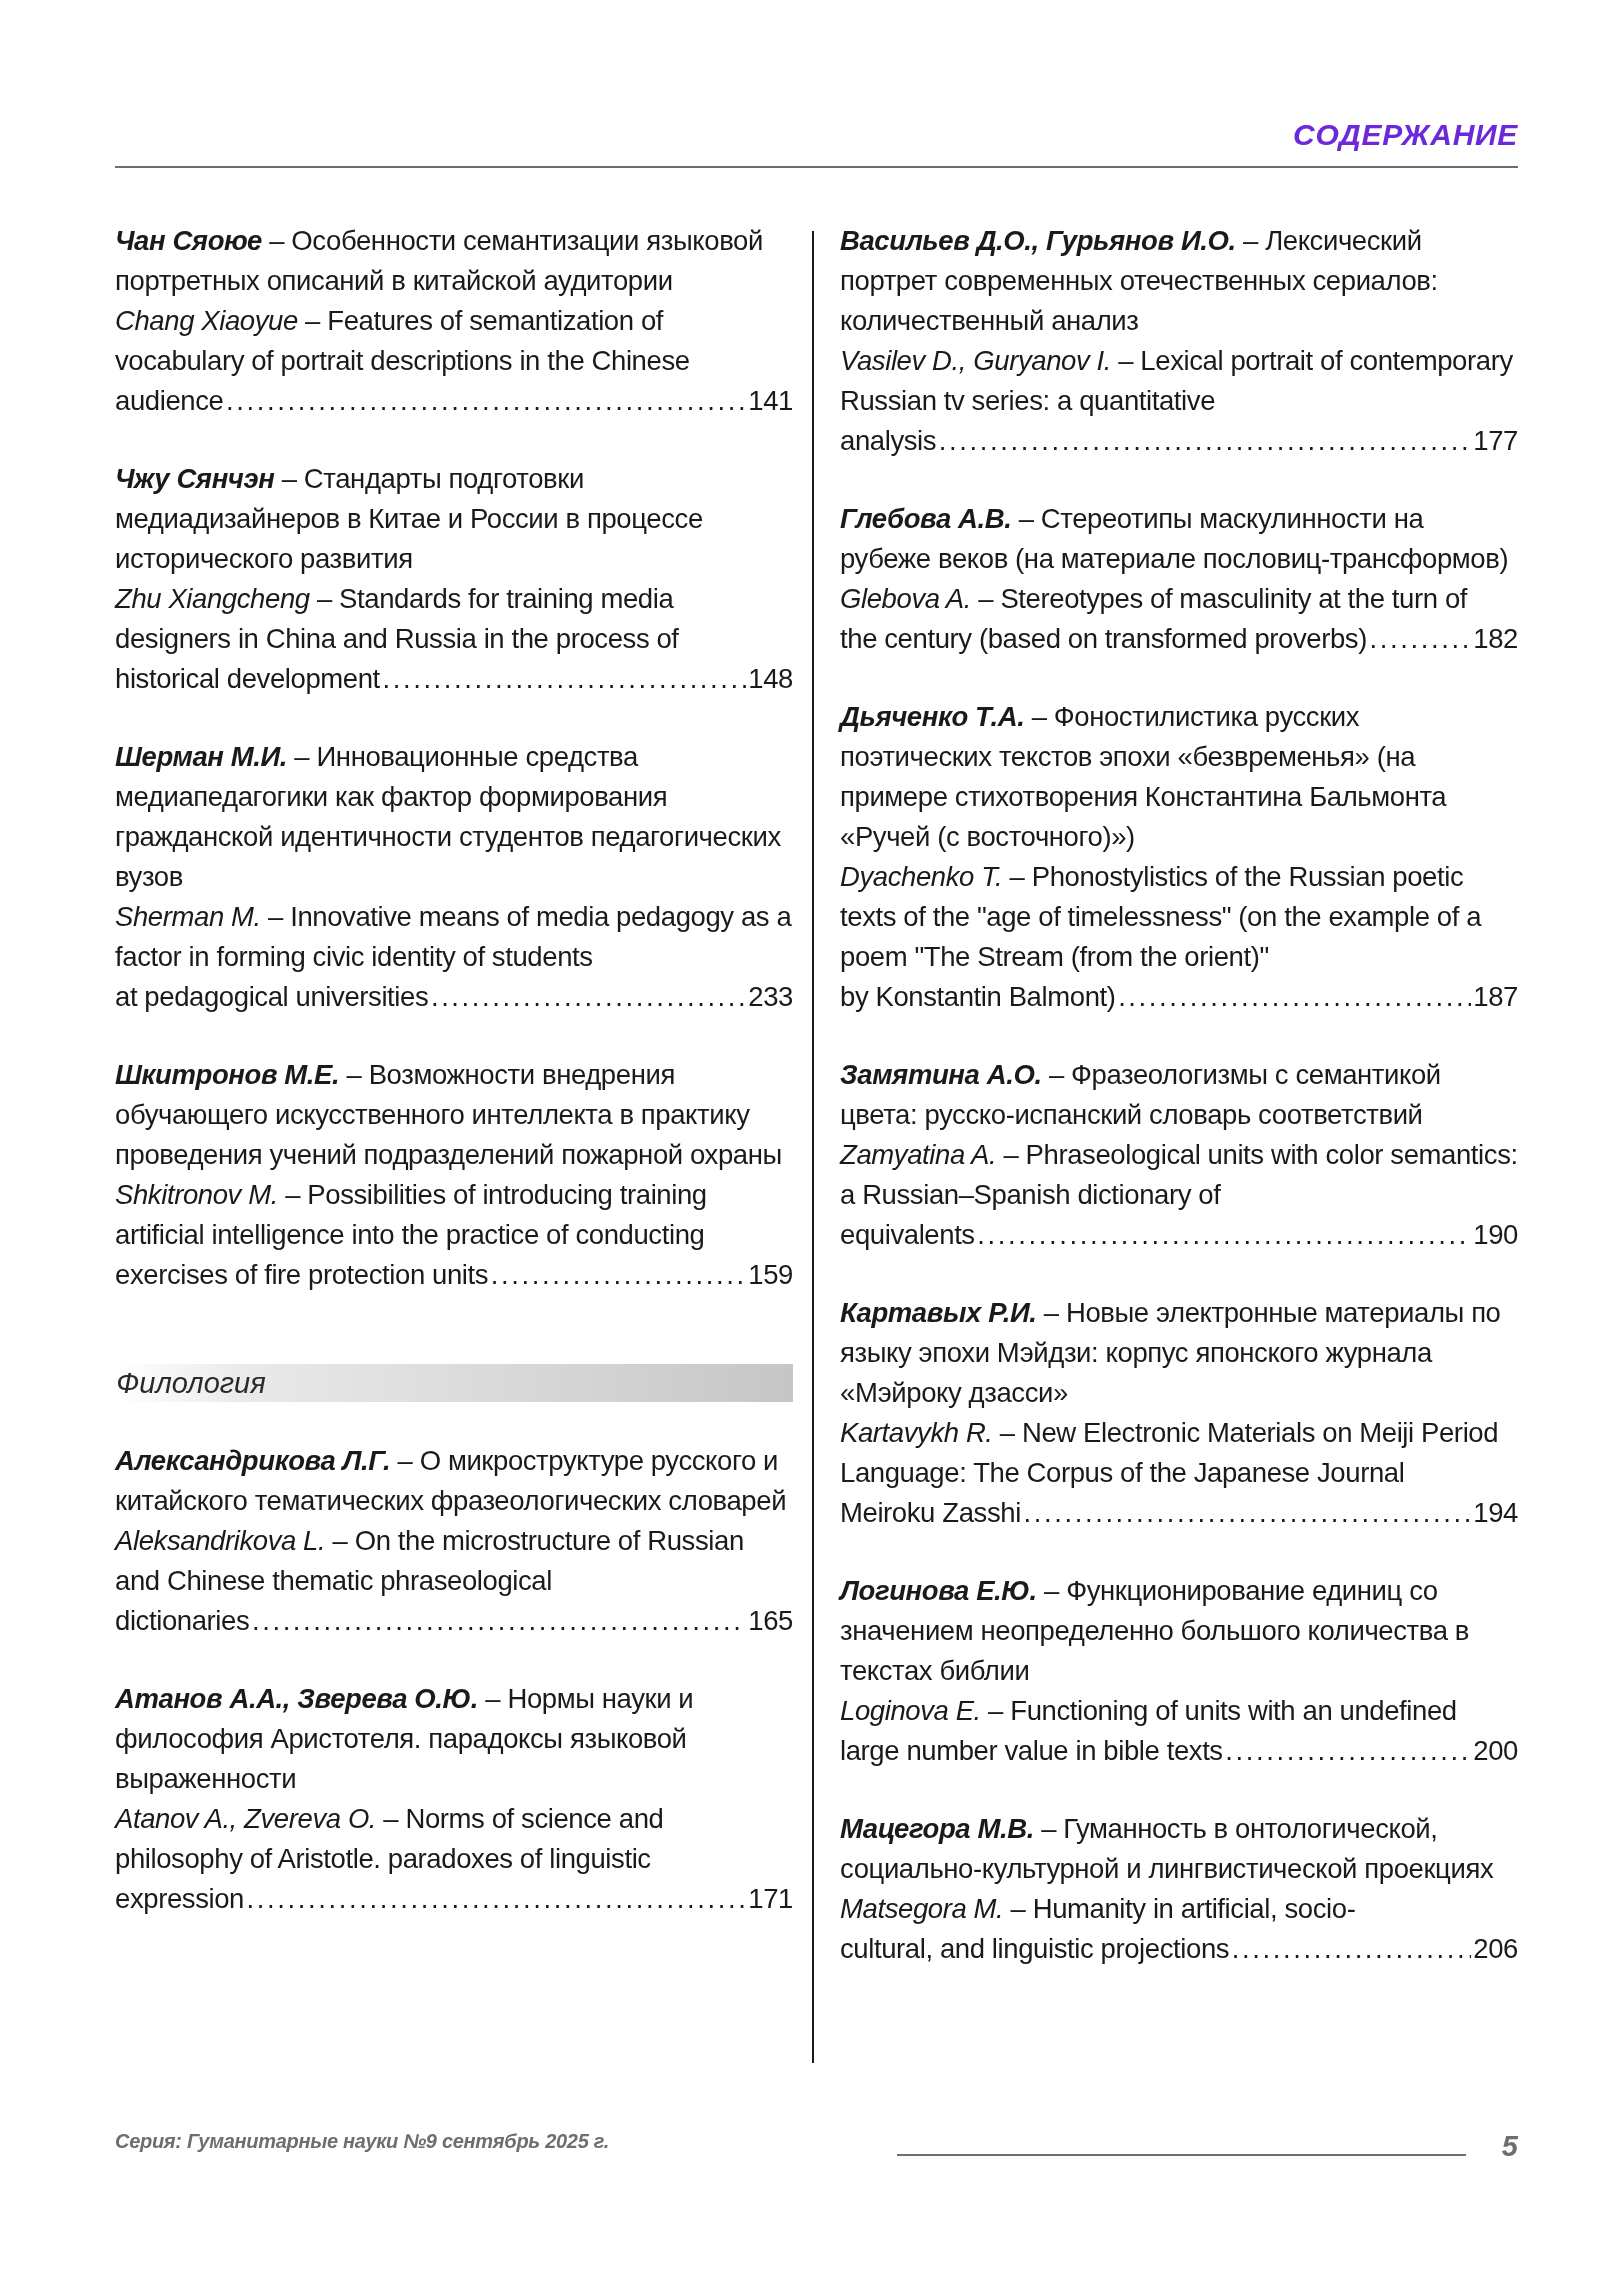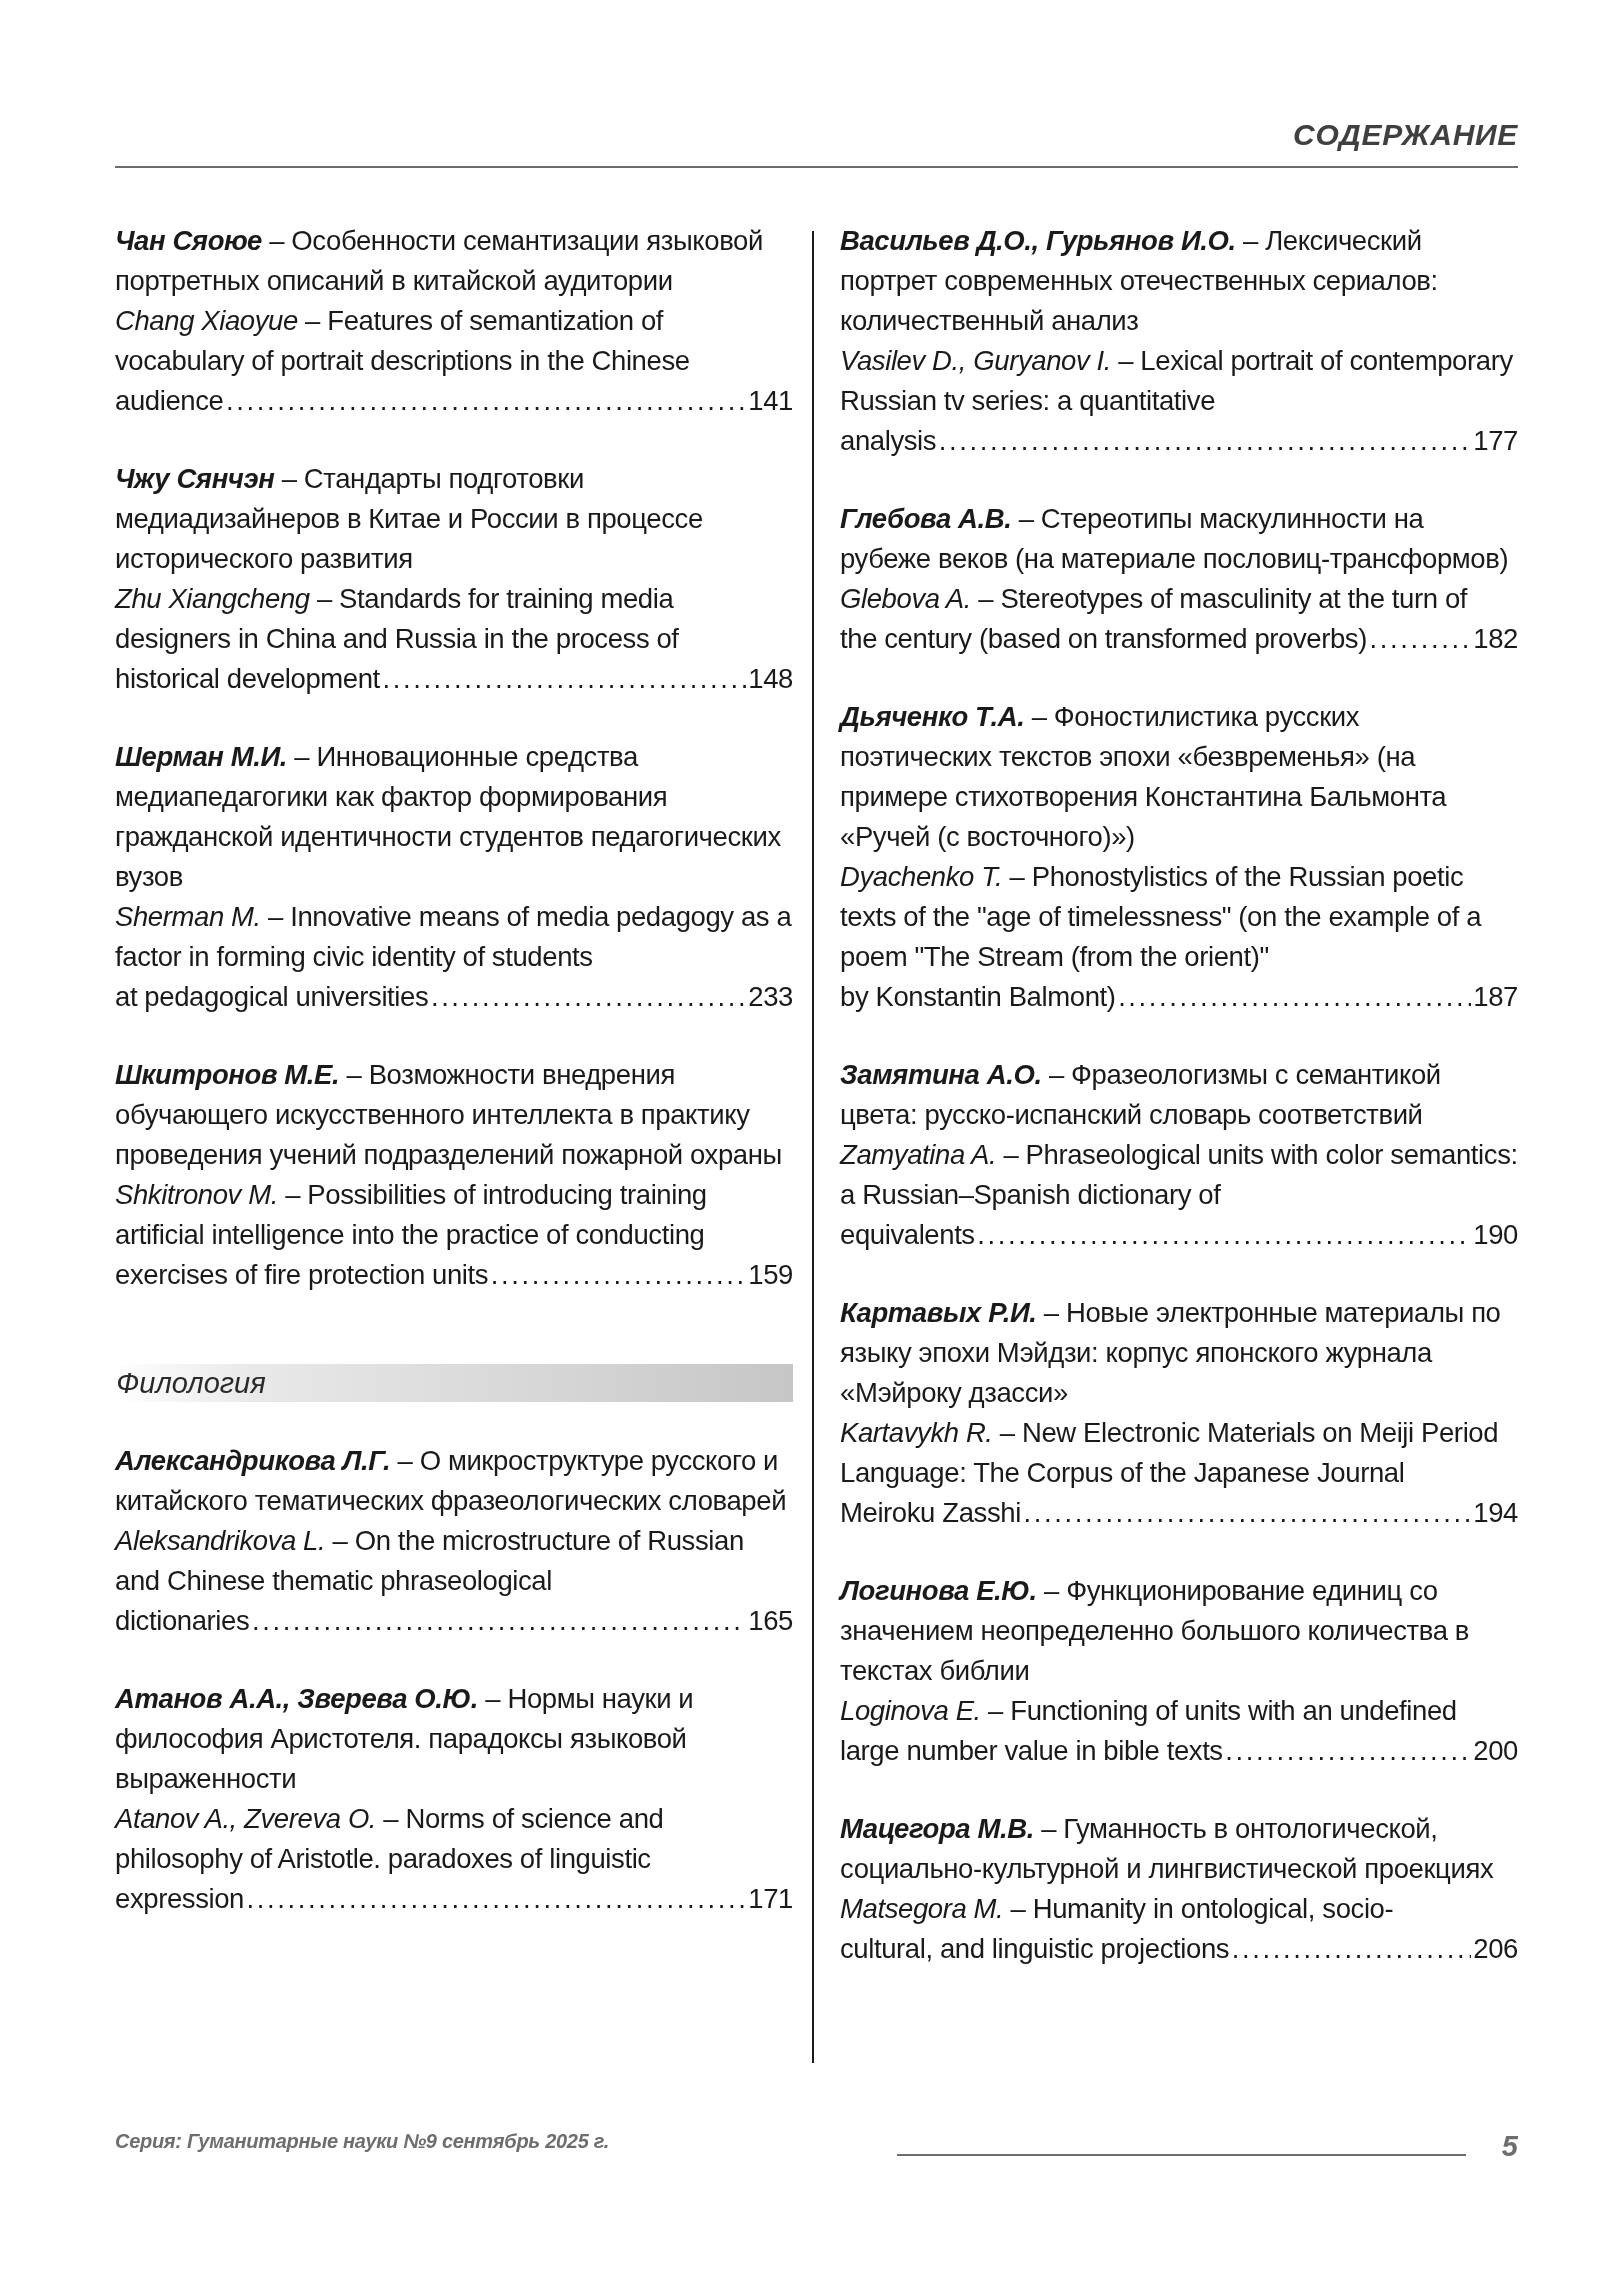--- a/index.html
+++ b/index.html
@@ -1,21 +1,21 @@
 <!DOCTYPE html>
 <html style="font-size:10.5px"><head>
 <meta charset="utf-8">
 <style>
   html, body { margin: 0; padding: 0; background: #ffffff; }
   body { width: 1623px; height: 2295px; position: relative; overflow: hidden;
          font-family: "Liberation Sans Narrow", "Liberation Sans", sans-serif; color: #1a1a1a; }
   .page-header { position: absolute; left: 115px; top: 118px; width: 1403px; height: 48px;
                  border-bottom: 2.6px solid #6d6d6d; }
   .page-header .title { position: absolute; right: 0; top: 0; font-size: 30px; font-style: italic;
-                 font-weight: bold; color: #404040; letter-spacing: 0.7px; }
+                 font-weight: bold; color: #6d28d9; letter-spacing: 0.7px; }
   .divider { position: absolute; left: 812px; top: 231px; width: 2px; height: 1832px; background: #1a1a1a; }
   .col { position: absolute; top: 221px; }
   .col-left { left: 115px; width: 678px; }
   .col-right { left: 840px; width: 678px; }
   .entry { font-size: 27.5px; line-height: 40px; margin-bottom: 38px; letter-spacing: -0.4px; }
   .entry .ru, .entry .en { display: block; }
   .author-ru { font-weight: bold; font-style: italic; }
   .author-en { font-style: italic; }
   .last-line { display: flex; align-items: baseline; white-space: nowrap; }
   .last-line .lead-text { flex: 0 0 auto; }
@@ -208,21 +208,21 @@
       <span class="lead-text">large number value in bible texts</span>
       <span class="dots"></span>
       <span class="page-num">200</span>
     </span>
   </div>
       <div class="entry">
     <span class="ru">
       <span class="author-ru">Мацегора М.В.</span><span class="title-ru"> – Гуманность в онтологической, социально-культурной и лингвистической проекциях</span>
     </span>
     <span class="en">
-      <span class="author-en">Matsegora M.</span><span class="title-en"> – Humanity in ontological, socio-</span>
+      <span class="author-en">Matsegora M.</span><span class="title-en"> – Humanity in artificial, socio-</span>
     </span>
     <span class="last-line">
       <span class="lead-text">cultural, and linguistic projections</span>
       <span class="dots"></span>
       <span class="page-num">206</span>
     </span>
   </div>
     </div>
 </div>
 

